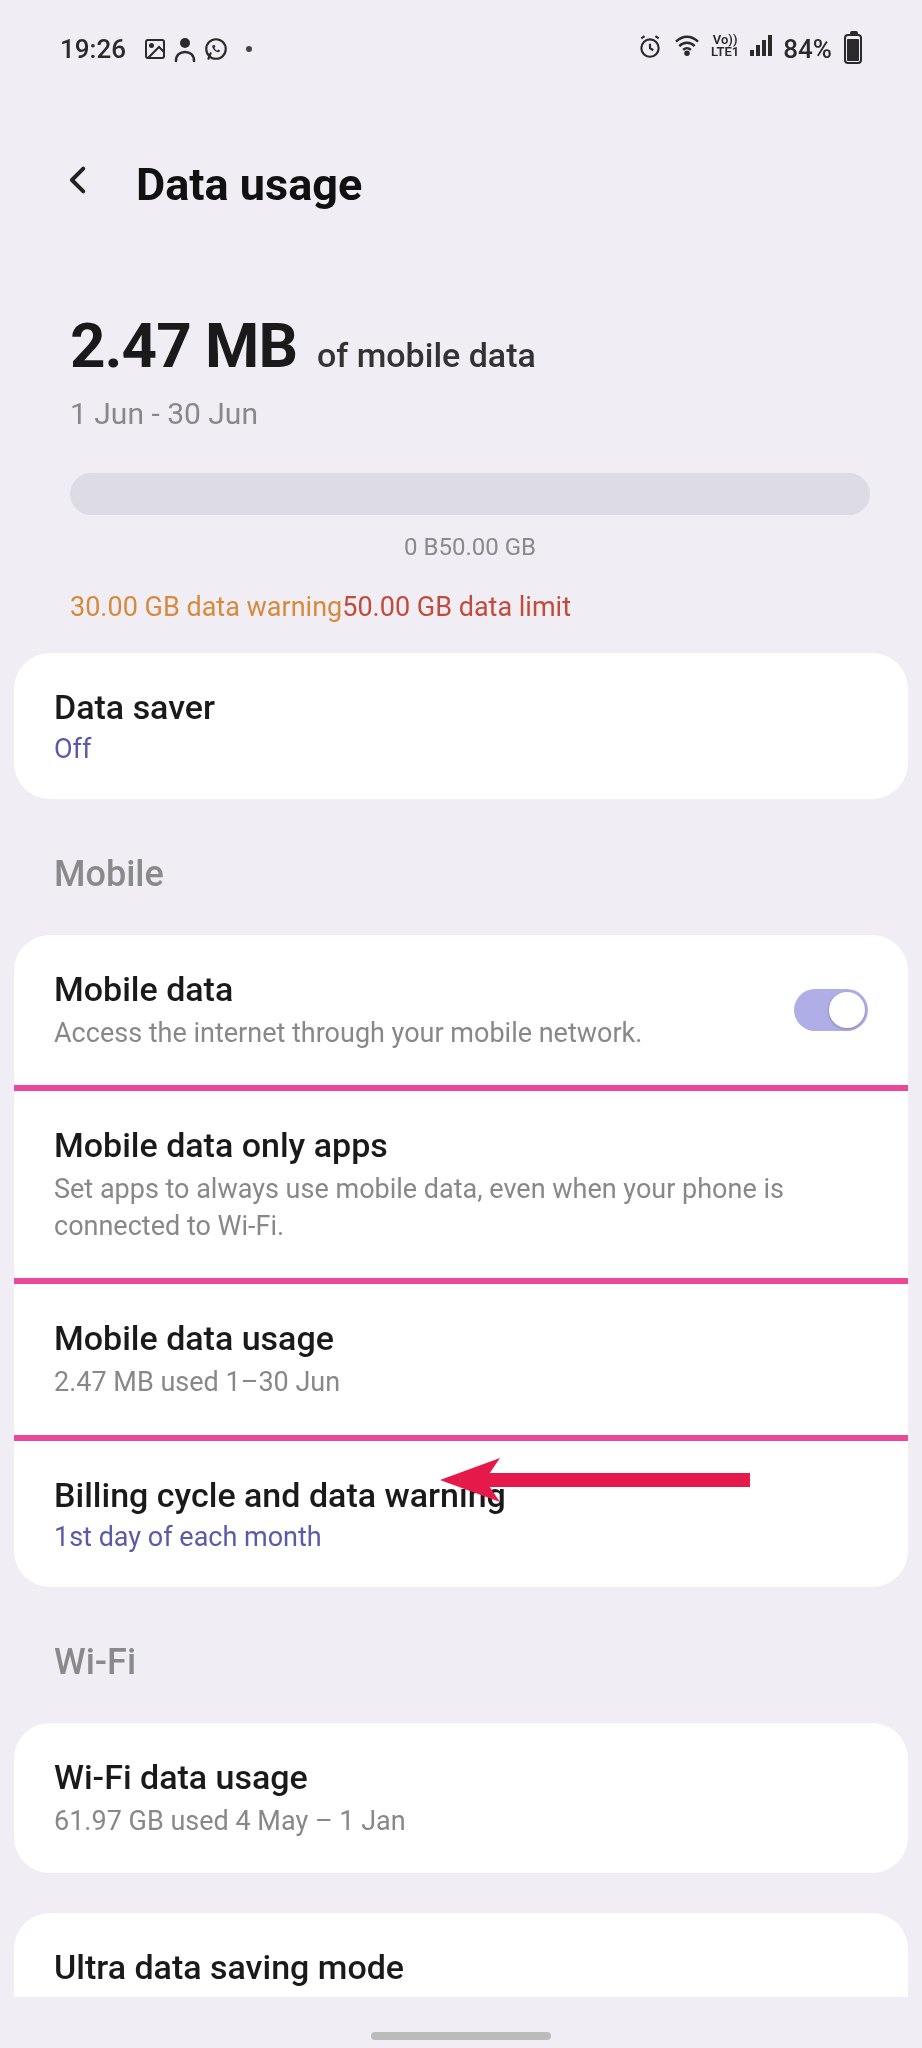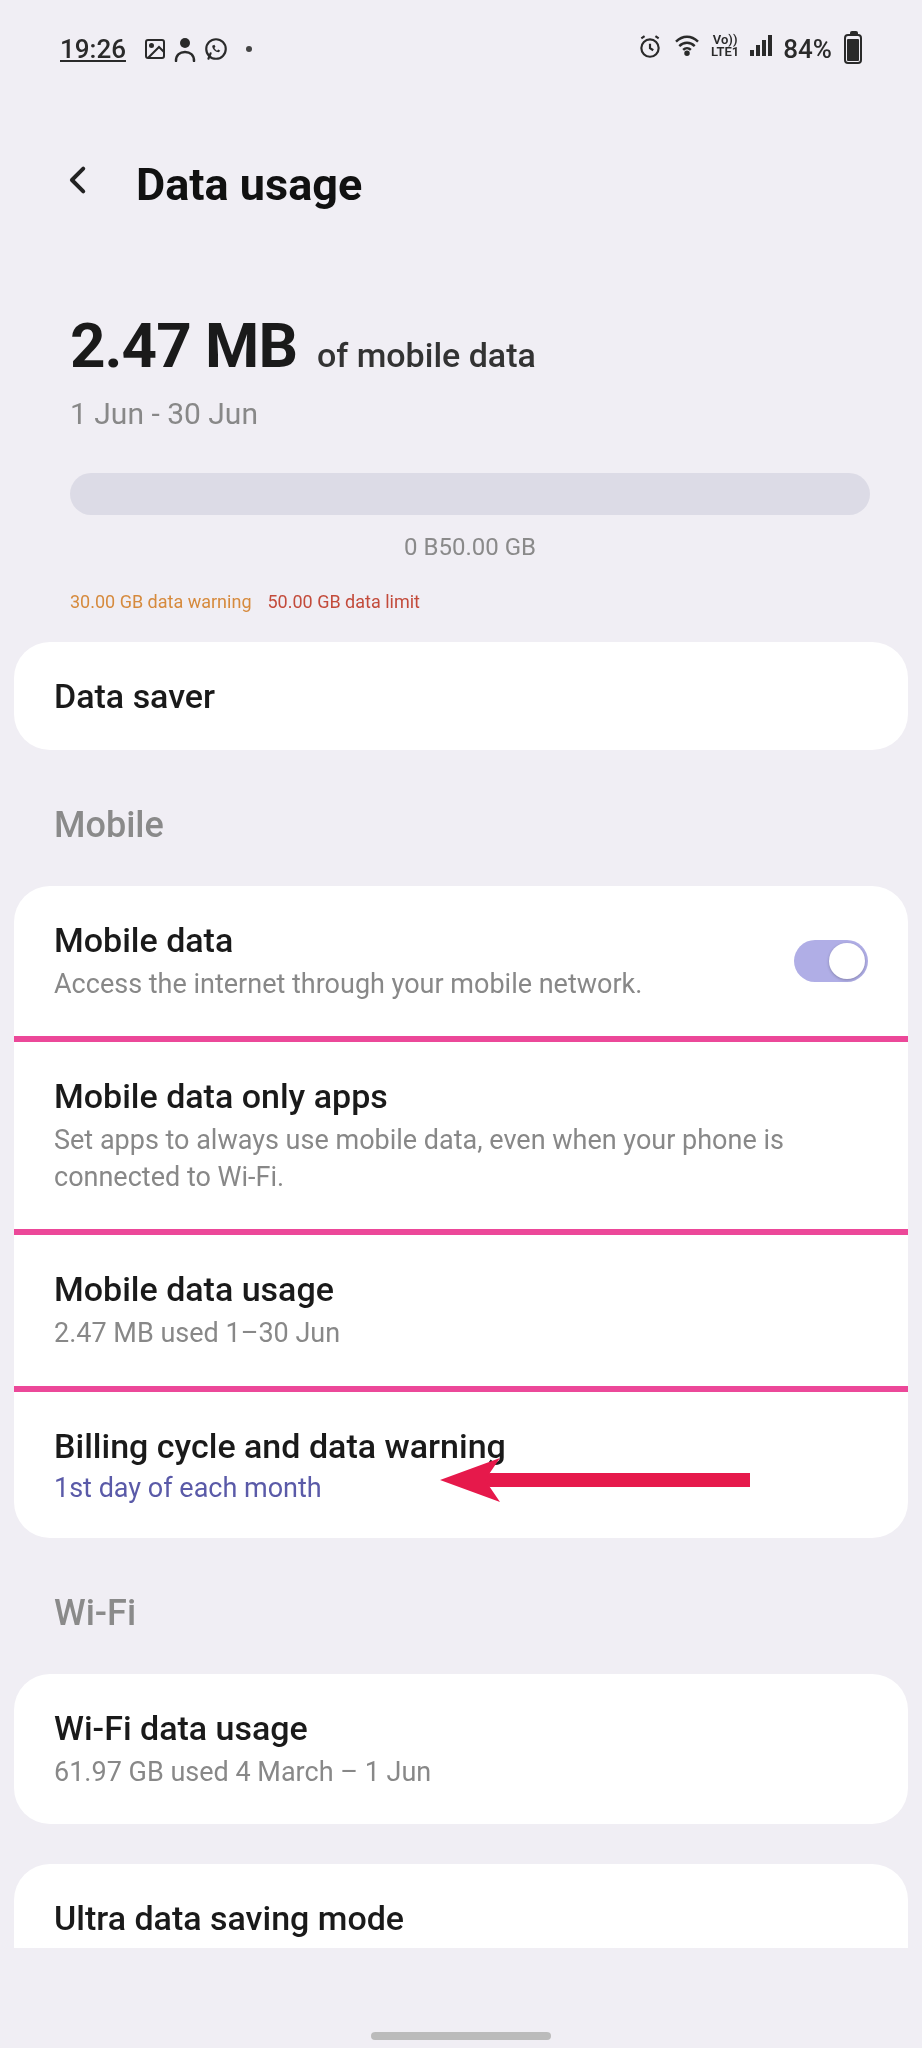--- a/index.html
+++ b/index.html
@@ -16,21 +16,21 @@
     .status-bar {
       display: flex;
       justify-content: space-between;
       align-items: center;
       padding: 28px 60px 0 60px;
       height: 70px;
       font-size: 26px;
       font-weight: 500;
       color: #2a2a2a;
     }
-    .status-left { display: flex; align-items: center; gap: 17px; text-decoration: underline; }
+    .status-left { display: flex; align-items: center; gap: 17px; }
     .status-right { display: flex; align-items: flex-start; gap: 10px; }
     .status-icons { display: inline-flex; align-items: center; gap: 6px; }
     .lte-stack { display: inline-flex; flex-direction: column; align-items:center; line-height: 0.9; font-size:14px; font-weight:600;}
     .lte-top { font-size: 13px; }
     .lte-bot { font-size: 13px; }
     .battery-shell {
       width: 18px; height: 30px; border: 2px solid #2a2a2a; border-radius: 4px;
       position: relative; display:inline-block; vertical-align:middle;
       margin-left:2px;
     }
@@ -48,21 +48,21 @@
 
     
     .usage-summary { padding: 60px 52px 0 70px; }
     .usage-amount-line { display:flex; align-items: baseline; gap: 20px; }
     .usage-amount { font-size: 62px; font-weight:700; letter-spacing:-1px;}
     .usage-of { font-size: 34px; color:#333; font-weight:500; }
     .date-range { font-size: 30px; color:#888; margin-top: 14px; font-weight:400;}
     .progress-wrap { margin: 42px 0 16px 0; }
     .progress-bar { width:100%; height:42px; background:#dcdbe6; border-radius:22px; position:relative; overflow:hidden;}
     .progress-labels { display:flex; justify-content:center; font-size:24px; color:#8a8a8a; margin-top:18px;}
-    .warning-line { margin-top: 30px; display:flex; gap:16px; font-size:18px;}
+    .warning-line { margin-top: 30px; display:flex; gap:0; font-size:27px;}
     .data-warning { color:#d68a3d; }
     .data-limit { color:#c34b3b; }
 
     
     .card {
       background:#fff; border-radius:36px; margin: 30px 14px 12px 14px;
       padding: 0; overflow:hidden;
     }
     .list-item {
       padding: 34px 40px;
@@ -171,20 +171,21 @@
   <div class="warning-line">
     <span class="data-warning">30.00 GB data warning</span>
     <span class="data-limit">50.00 GB data limit</span>
   </div>
 </div>
 
 <div class="card">
   <div class="list-item">
     <div class="item-text">
       <div class="item-title">Data saver</div>
+      <div class="item-sub-blue">Off</div>
     </div>
   </div>
 </div>
 
 <div class="section-label">Mobile</div>
 
 <div class="card">
   <div class="list-item">
     <div class="item-text">
       <div class="item-title">Mobile data</div>
@@ -213,21 +214,21 @@
     </div>
   </div>
 </div>
 
 <div class="section-label">Wi-Fi</div>
 
 <div class="card">
   <div class="list-item">
     <div class="item-text">
       <div class="item-title">Wi-Fi data usage</div>
-      <div class="item-sub">61.97 GB used 4 March – 1 Jun</div>
+      <div class="item-sub">61.97 GB used 4 May – 1 Jan</div>
     </div>
   </div>
 </div>
 
 <div class="card" style="margin-top:40px; border-radius:36px 36px 0 0;">
   <div class="cutoff-item">
     <div class="item-title">Ultra data saving mode</div>
   </div>
 </div>
 

